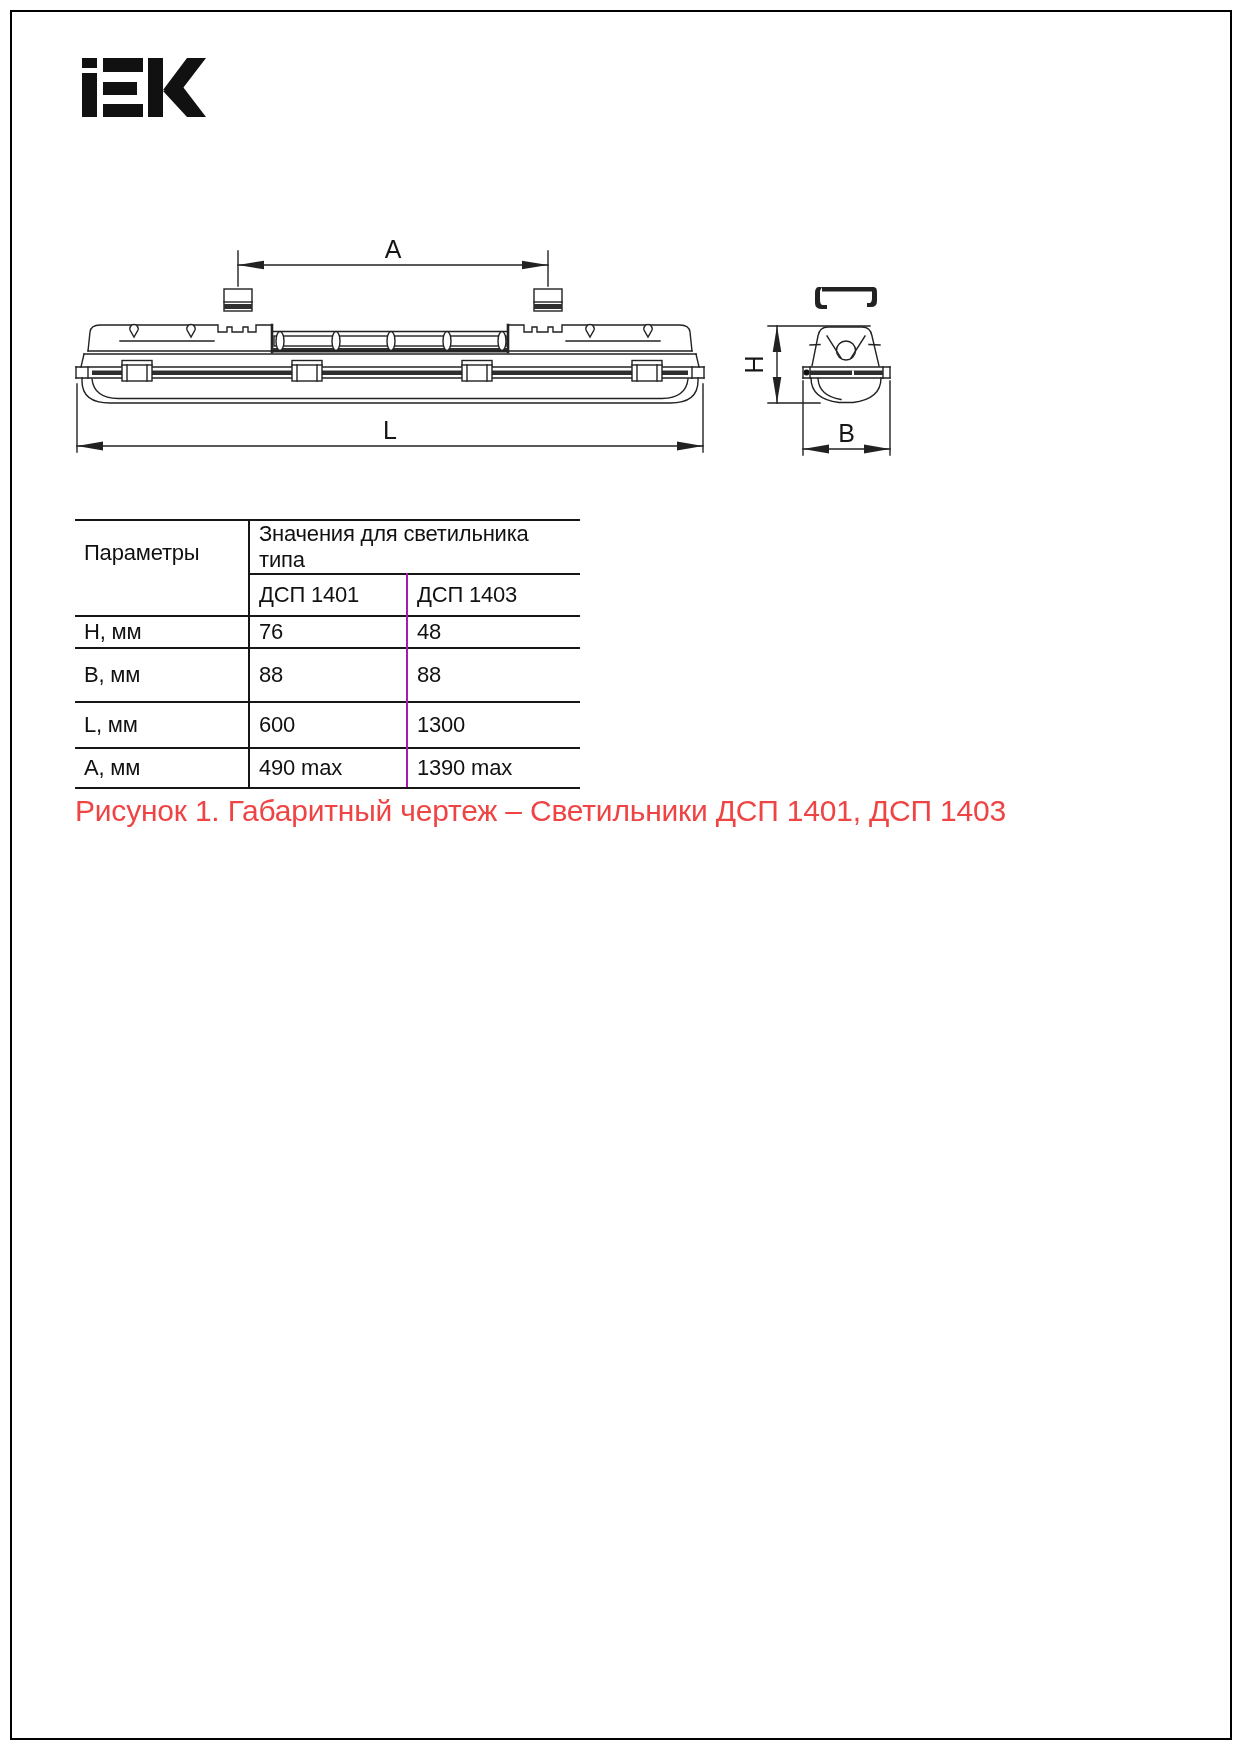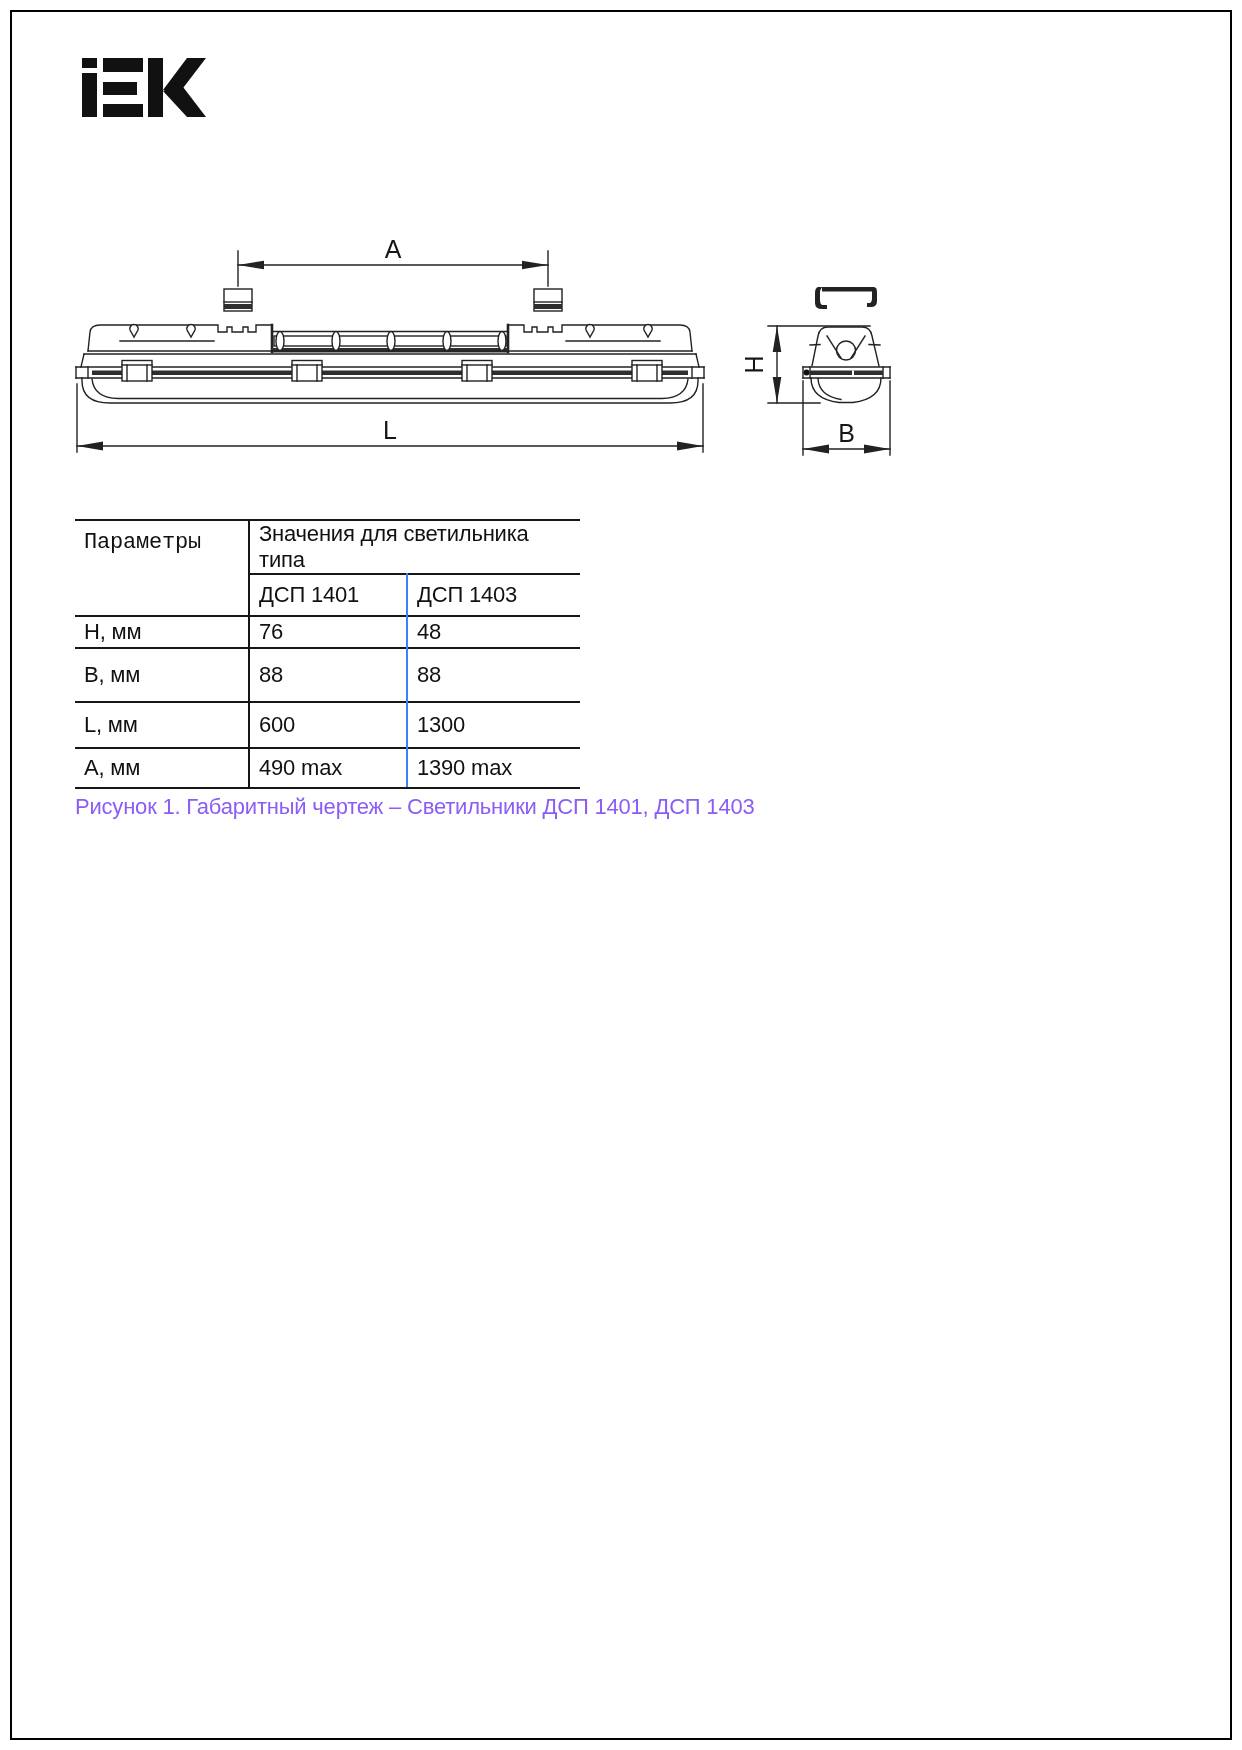--- a/index.html
+++ b/index.html
@@ -10,24 +10,24 @@
   .ln{stroke:#222;stroke-width:1.4;fill:none;stroke-linecap:square;}
   .thk{stroke-width:2.6;}
   .fil{fill:#2e2e2e;stroke:none;}
   .wfill{fill:#fff;}
   .dimtext{fill:#161616;font-size:25px;font-family:"Liberation Sans",sans-serif;}
   .dim-table{position:absolute;left:75px;top:519px;border-collapse:collapse;table-layout:fixed;}
   .dim-table td{font-size:22px;letter-spacing:-0.2px;padding:0 0 0 9px;vertical-align:middle;
     border-top:2px solid #161616;}
   .dim-table tr.r-last td{border-bottom:2px solid #161616;}
   .dim-table td.c1{border-right:2px solid #161616;}
-  .dim-table td.c2{border-right:2px solid #3b82f6;}
+  .dim-table td.c2{border-right:2px solid #a21caf;}
   .dim-table td.span-head{border-right:none;}
-  .dim-table td.param-head{vertical-align:top;padding-top:9px;font-family:Liberation Mono, monospace;}
-  .caption{position:absolute;left:75px;top:794px;font-size:22px;letter-spacing:-0.2px;color:#8b5cf6;white-space:nowrap;}
+  .dim-table td.param-head{vertical-align:top;padding-top:19px;}
+  .caption{position:absolute;left:75px;top:794px;font-size:30px;letter-spacing:-0.2px;color:#ef4444;white-space:nowrap;}
 </style>
 </head>
 <body>
 
 <div class="page-border"></div>
 
 <svg class="logo" viewBox="0 0 125 59" role="img" aria-label="IEK">
   <g fill="#111">
     <rect x="0" y="0" width="15" height="10"></rect>
     <rect x="0" y="15" width="15" height="44"></rect>

